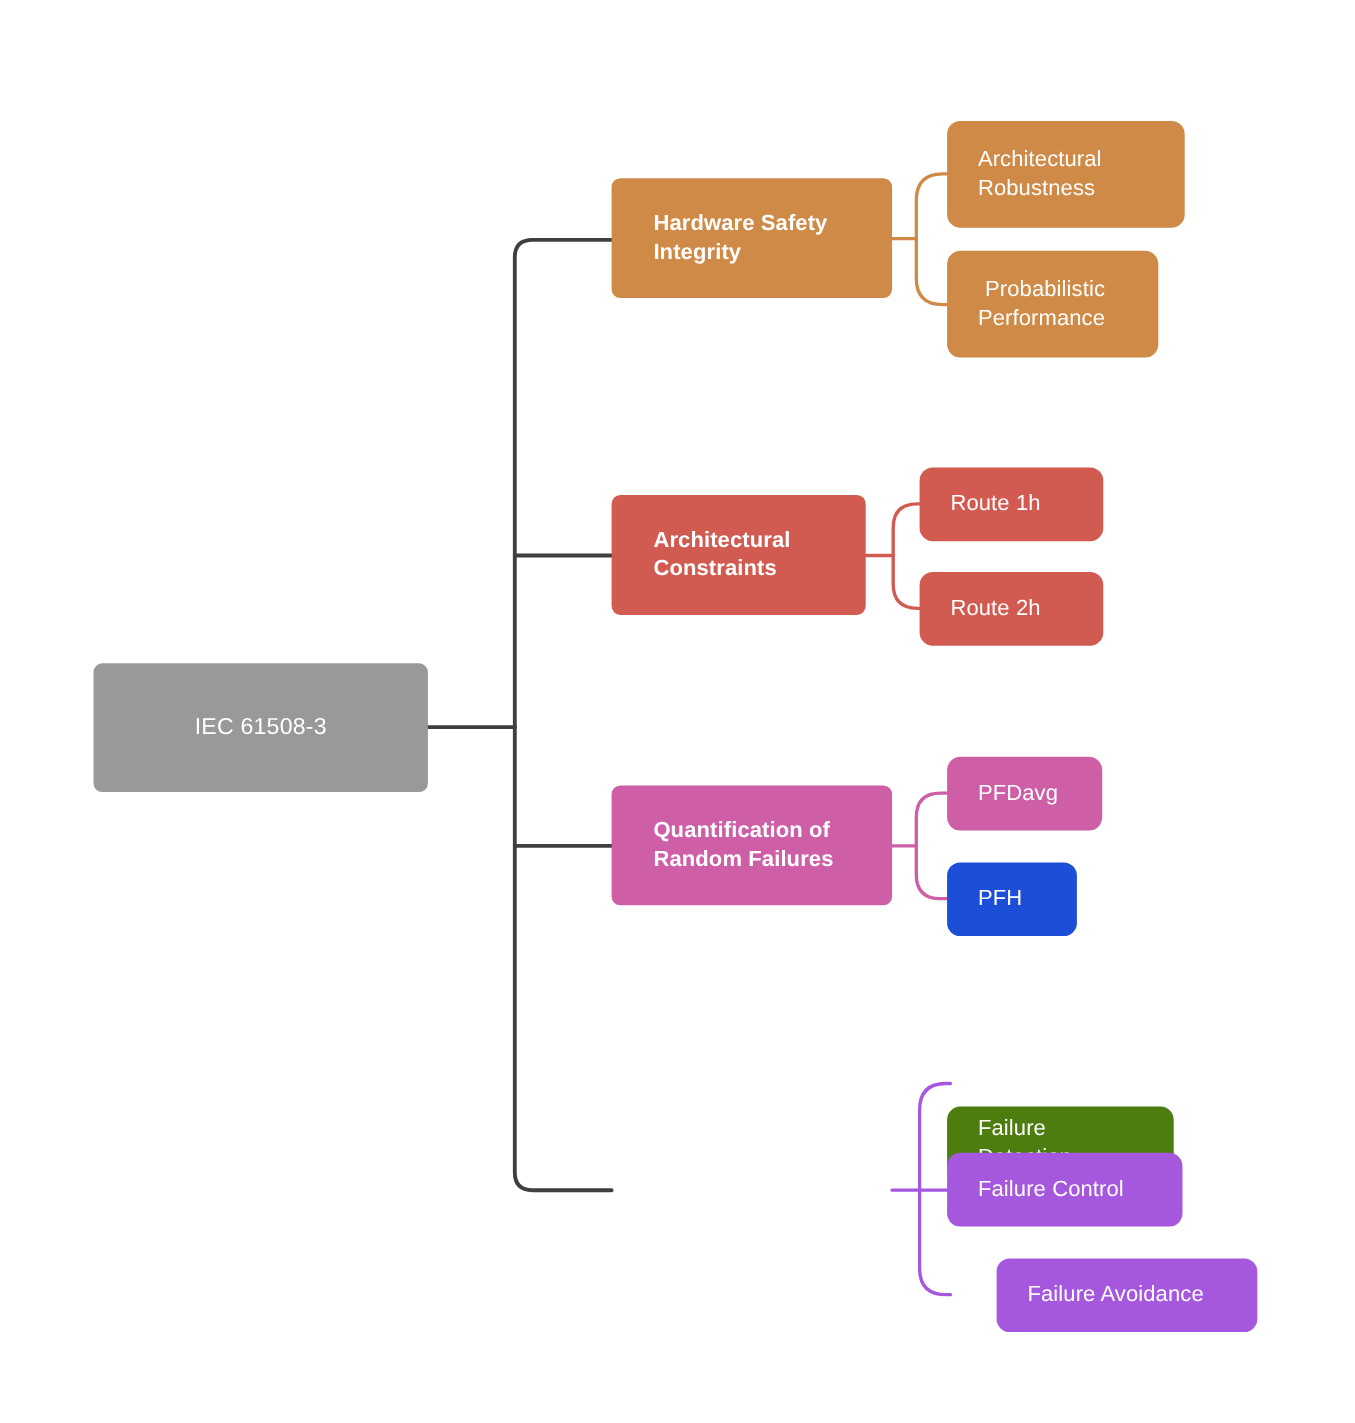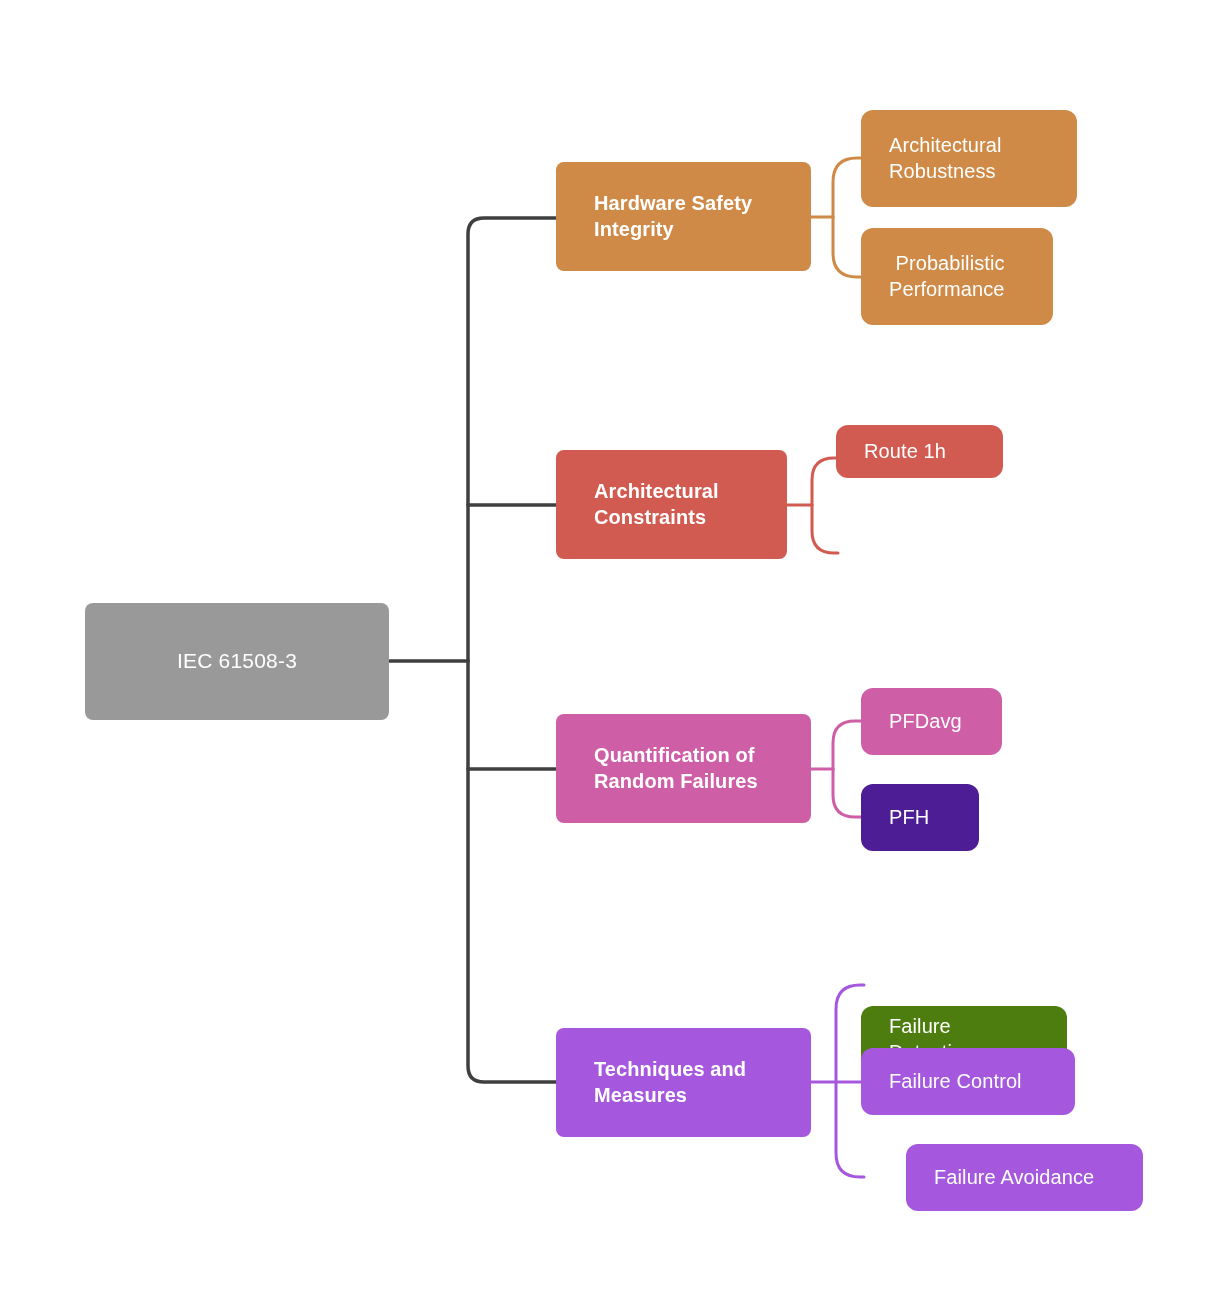--- a/index.html
+++ b/index.html
@@ -101,26 +101,25 @@
 
   <div class="node node-branch" style="left: 556px; top: 162px; width: 255px; height: 109px; background: rgb(206, 138, 70);">Hardware Safety
 Integrity</div>
   <div class="node node-leaf" style="left: 861px; top: 110px; width: 216px; height: 97px; background: rgb(206, 138, 70);">Architectural
 Robustness</div>
   <div class="node node-leaf" style="left: 861px; top: 228px; width: 192px; height: 97px; background: rgb(206, 138, 70); text-align: right;">Probabilistic
 Performance</div>
 
   <div class="node node-branch" style="left: 556px; top: 450px; width: 231px; height: 109px; background: rgb(210, 91, 81);">Architectural
 Constraints</div>
-  <div class="node node-leaf" style="left: 836px; top: 425px; width: 167px; height: 53px; background: rgb(210, 91, 81);">Route 1h</div>
+  <div class="node node-leaf" style="left: 836px; top: 425px; width: 167px; height: 67px; background: rgb(210, 91, 81);">Route 1h</div>
+  <div class="node node-leaf" style="left: 836px; top: 520px; width: 167px; height: 67px; background: rgb(210, 91, 81);">Route 2h</div>
 
   <div class="node node-branch" style="left: 556px; top: 714px; width: 255px; height: 109px; background: rgb(206, 95, 166);">Quantification of
 Random Failures</div>
   <div class="node node-leaf" style="left: 861px; top: 688px; width: 141px; height: 67px; background: rgb(206, 95, 166);">PFDavg</div>
-  <div class="node node-leaf" style="left: 861px; top: 784px; width: 118px; height: 67px; background: #4c1d95;">PFH</div>
+  <div class="node node-leaf" style="left: 861px; top: 784px; width: 118px; height: 67px; background: #1d4ed8;">PFH</div>
 
-  <div class="node node-branch" style="left: 556px; top: 1028px; width: 255px; height: 109px; background: rgb(165, 87, 222);">Techniques and
-Measures</div>
   <div class="node node-leaf" style="left: 861px; top: 1006px; width: 206px; height: 67px; background: #4d7c0f;">Failure Detection</div>
   <div class="node node-leaf" style="left: 861px; top: 1048px; width: 214px; height: 67px; background: rgb(165, 87, 222);">Failure Control</div>
   <div class="node node-leaf" style="left: 861px; top: 1144px; width: 237px; height: 67px; background: rgb(165, 87, 222); margin-left: 45px;">Failure Avoidance</div>
 
 </div>
 
 </body></html>

